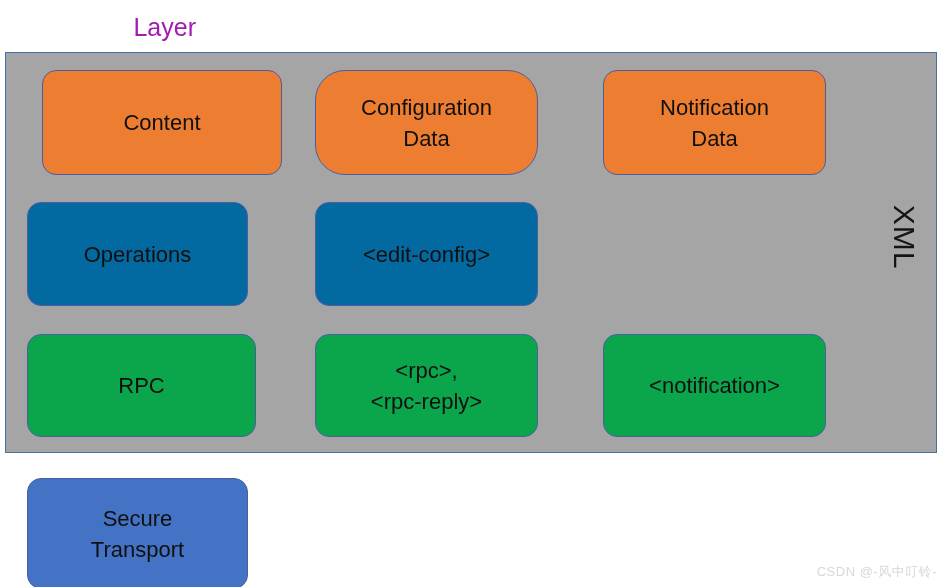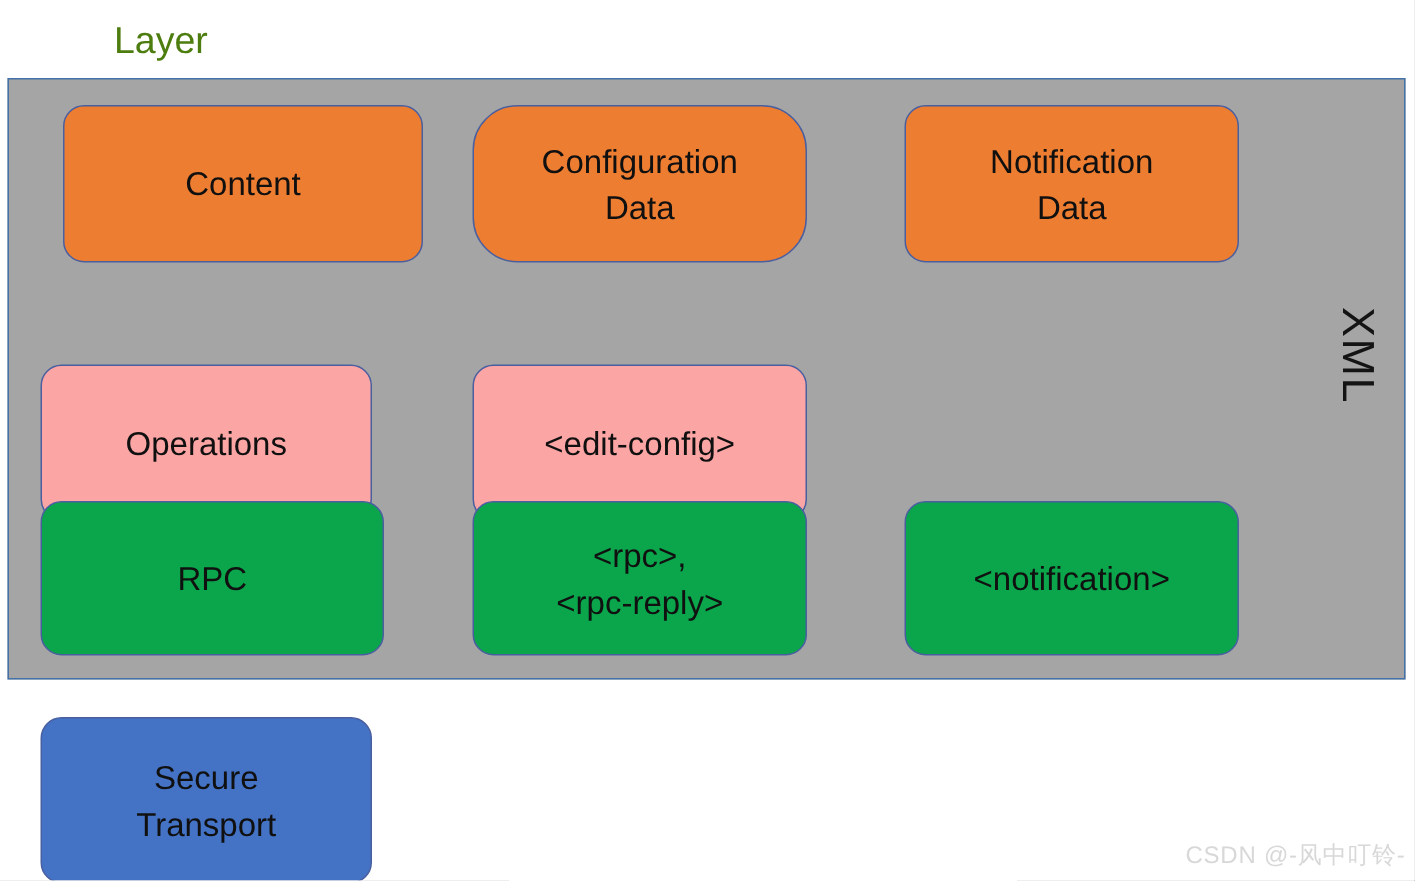--- a/index.html
+++ b/index.html
@@ -18,23 +18,23 @@
     background: #ffffff;
     overflow: hidden;
   }
 
   
   .title {
     position: absolute;
     left: 76px;
     top: 10px;
     width: 120px;
-    text-align: left;
+    text-align: right;
     font-size: 25px;
-    color: #4d7c0f;
+    color: #a21caf;
     line-height: 34px;
     white-space: nowrap;
   }
 
   
   .xml-panel {
     position: absolute;
     left: 5px;
     top: 52px;
     width: 932px;
@@ -68,33 +68,33 @@
     display: flex;
     align-items: center;
     justify-content: center;
     text-align: center;
     color: #101010;
     font-size: 22px;
     line-height: 31px;
     padding: 2px 8px;
   }
   .node.orange { background: #ED7D31; }
-  .node.yellow { background: #fca5a5; margin-top: 41px; }
+  .node.yellow { background: #0369a1; }
   .node.green  { background: #00B050; background: #0BA64C; }
   .node.blue   { background: #4472C4; }
 
   .node .line { display: block; white-space: nowrap; }
   .node.small-text { font-size: 17px; }
 
   
   .watermark {
     position: absolute;
     right: 6px;
     bottom: 6px;
-    font-size: 16px;
+    font-size: 13px;
     color: #d8d8d8;
     white-space: nowrap;
     letter-spacing: 0.5px;
     margin-left: 36px;
   }
 </style>
 </head>
 <body>
 
 <div id="canvas">

